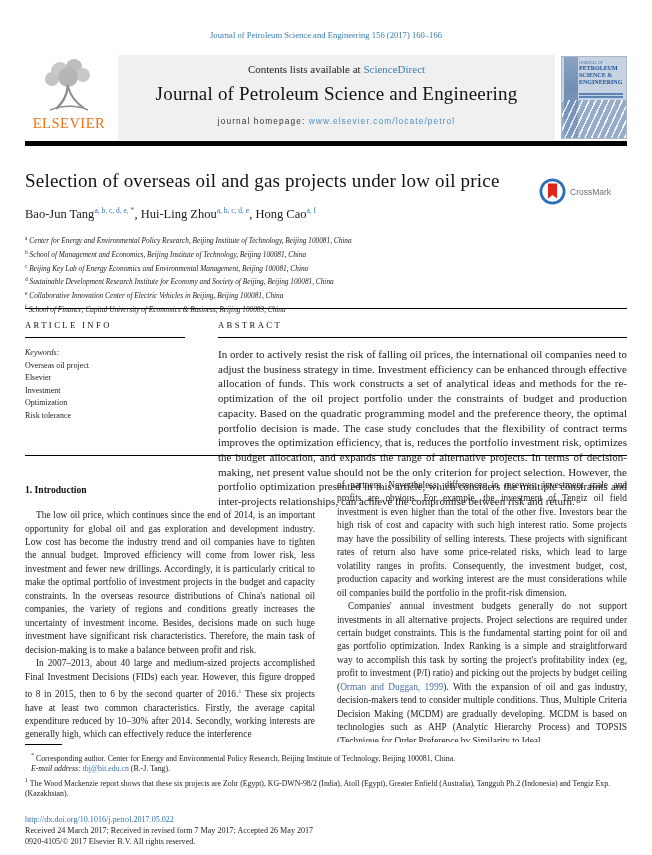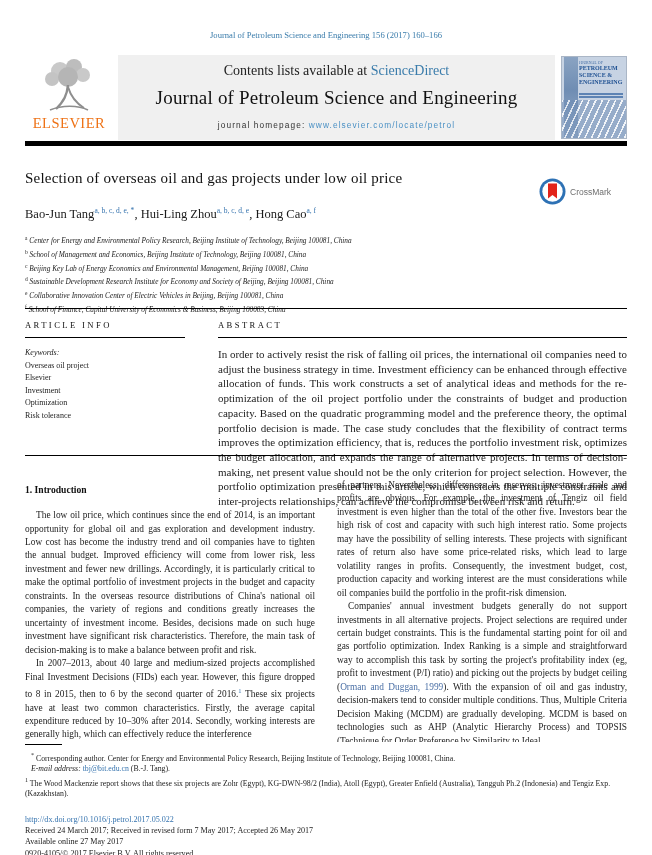--- a/index.html
+++ b/index.html
@@ -15,21 +15,21 @@
 
   
   .banner { position:absolute; top:55px; left:25px; width:602px; height:85px; }
   .logo-block { position:absolute; left:0; top:0; width:88px; height:85px; text-align:center; cursor:pointer; }
   .logo-tree { display:block; margin:0 auto; }
   .logo-word { font-family:"Liberation Serif", serif; font-size:14.5px; color:#ee7216; letter-spacing:.5px; margin-top:-2px; }
   .banner-center {
     position:absolute; left:93px; top:0; width:437px; height:85px;
     background:#f0f0f0; text-align:center;
   }
-  .contents-line { font-size:14px; padding-top:8px; color:#222; }
+  .contents-line { font-size:11px; padding-top:8px; color:#222; }
   .contents-line .lnk { color:#3a7cab; }
   .banner-journal-title { font-size:19px; color:#111; margin-top:8px; letter-spacing:.2px; }
   .homepage-line { font-family:"Liberation Sans", sans-serif; font-size:8.3px; letter-spacing:1.1px; color:#333; margin-top:11px; }
   .homepage-line .lnk { color:#4a90c4; }
   .cover {
     position:absolute; right:0; top:1px; width:66px; height:83px;
     background:#c7d3e3; overflow:hidden; cursor:pointer;
     border:1px solid #aab6c6;
   }
   .cover-txt { position:absolute; top:4px; right:3px; width:44px; text-align:left; }
@@ -39,21 +39,21 @@
   .cover-sub div { height:1.5px; background:#5d83b4; margin-bottom:1.5px; }
   .cover-tower { position:absolute; left:2px; top:0; width:14px; height:83px;
     background:linear-gradient(180deg,#8aa3c2 0%, #6f8db3 40%, #9db2cc 100%); }
   .cover-lines { position:absolute; left:0; bottom:0; width:66px; height:38px;
     background:repeating-linear-gradient(115deg, rgba(255,255,255,.75) 0 1.5px, rgba(110,140,180,.55) 1.5px 6px); }
 
   .thick-bar { position:absolute; top:141px; left:25px; width:602px; height:5px; background:#000; }
 
   
   .title-row { position:absolute; top:170px; left:25px; width:602px; }
-  h1.article-title { font-size:15px; font-weight:normal; color:#111; letter-spacing:.2px; }
+  h1.article-title { font-size:19px; font-weight:normal; color:#111; letter-spacing:.2px; }
   .crossmark { position:absolute; right:2px; top:8px; width:86px; display:flex; align-items:center; cursor:pointer; }
   .crossmark-label { font-family:"Liberation Sans", sans-serif; font-size:8.5px; color:#6e6e6e; margin-left:4px; }
 
   .authors { position:absolute; top:206px; left:25px; width:602px; font-size:12.5px; color:#1a1a1a; }
   .authors sup { font-size:7.5px; color:#3573ae; }
 
   .affiliations { position:absolute; top:233px; left:25px; width:602px; font-size:7.3px; font-style:italic; line-height:11.4px; color:#222; }
   .affiliations sup { font-size:5.5px; font-style:normal; }
 
   .rule1 { position:absolute; top:308px; left:25px; width:602px; border-top:1.4px solid #000; }
@@ -204,18 +204,17 @@
 
   <div class="bottom-block">
     <div class="fn-rule"></div>
     <div class="fn fn-indent"><span class="fn-marker">*</span><span> Corresponding author. Center for Energy and Environmental Policy Research, Beijing Institute of Technology, Beijing 100081, China.</span></div>
     <div class="fn fn-indent"><span class="em">E-mail address:</span> <a href="#" class="lnk">tbj@bit.edu.cn</a><span> (B.-J. Tang).</span></div>
     <div class="fn"><span class="fn-marker">1</span><span> The Wood Mackenzie report shows that these six projects are Zohr (Egypt), KG-DWN-98/2 (India), Atoll (Egypt), Greater Enfield (Australia), Tangguh Ph.2 (Indonesia) and Tengiz Exp. (Kazakhstan).</span></div>
 
     <div class="footer-block">
       <a href="#" class="doi">http://dx.doi.org/10.1016/j.petrol.2017.05.022</a>
       <div>Received 24 March 2017; Received in revised form 7 May 2017; Accepted 26 May 2017</div>
-      <div>Available online 27 May 2017</div>
       <div>0920-4105/© 2017 Elsevier B.V. All rights reserved.</div>
     </div>
   </div>
 
 </div>
 
 </body></html>

